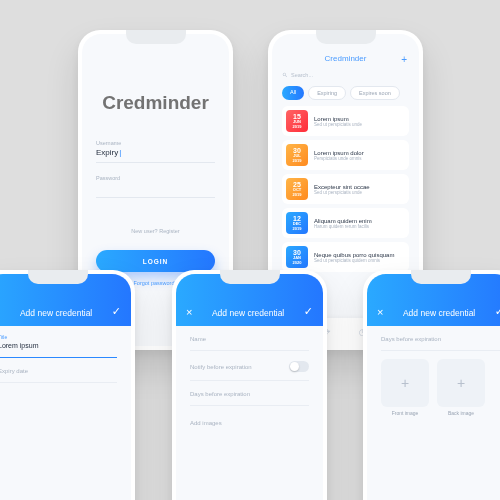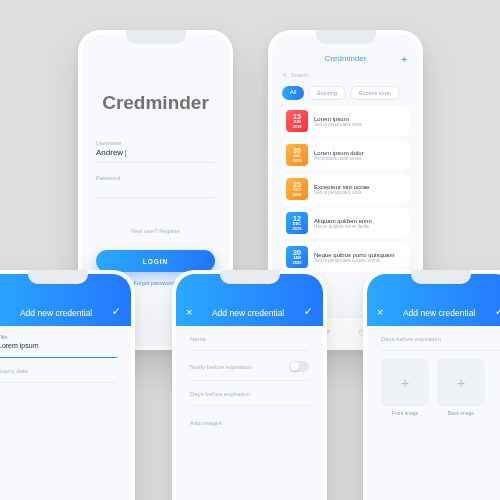--- a/index.html
+++ b/index.html
@@ -89,21 +89,21 @@
   .slotlabels{display:flex;gap:8px;margin:3px 14px;}
   .slotlabels span{width:48px;text-align:center;font-size:5px;color:#9aa5b4;}
 </style>
 </head>
 <body>
 
 <div class="phone p1">
   <div class="screen login">
     <div class="brand">Credminder</div>
     <div class="fieldlabel">Username</div>
-    <div class="field caret">Andrew</div>
+    <div class="field caret">Expiry</div>
     <div class="fieldlabel">Password</div>
     <div class="field">&nbsp;</div>
     <div class="newuser">New user? Register</div>
     <div class="loginbtn">LOGIN</div>
     <div class="forgot">Forgot password?</div>
   </div>
 </div>
 
 <div class="phone p2">
   <div class="screen">

